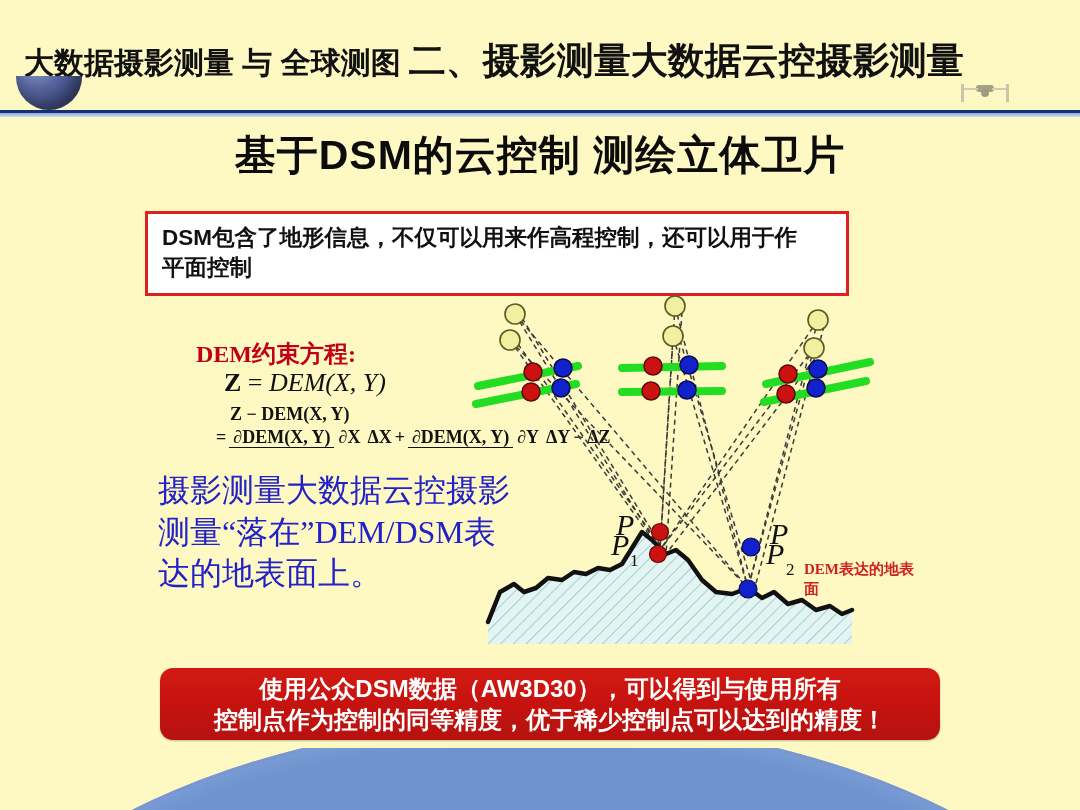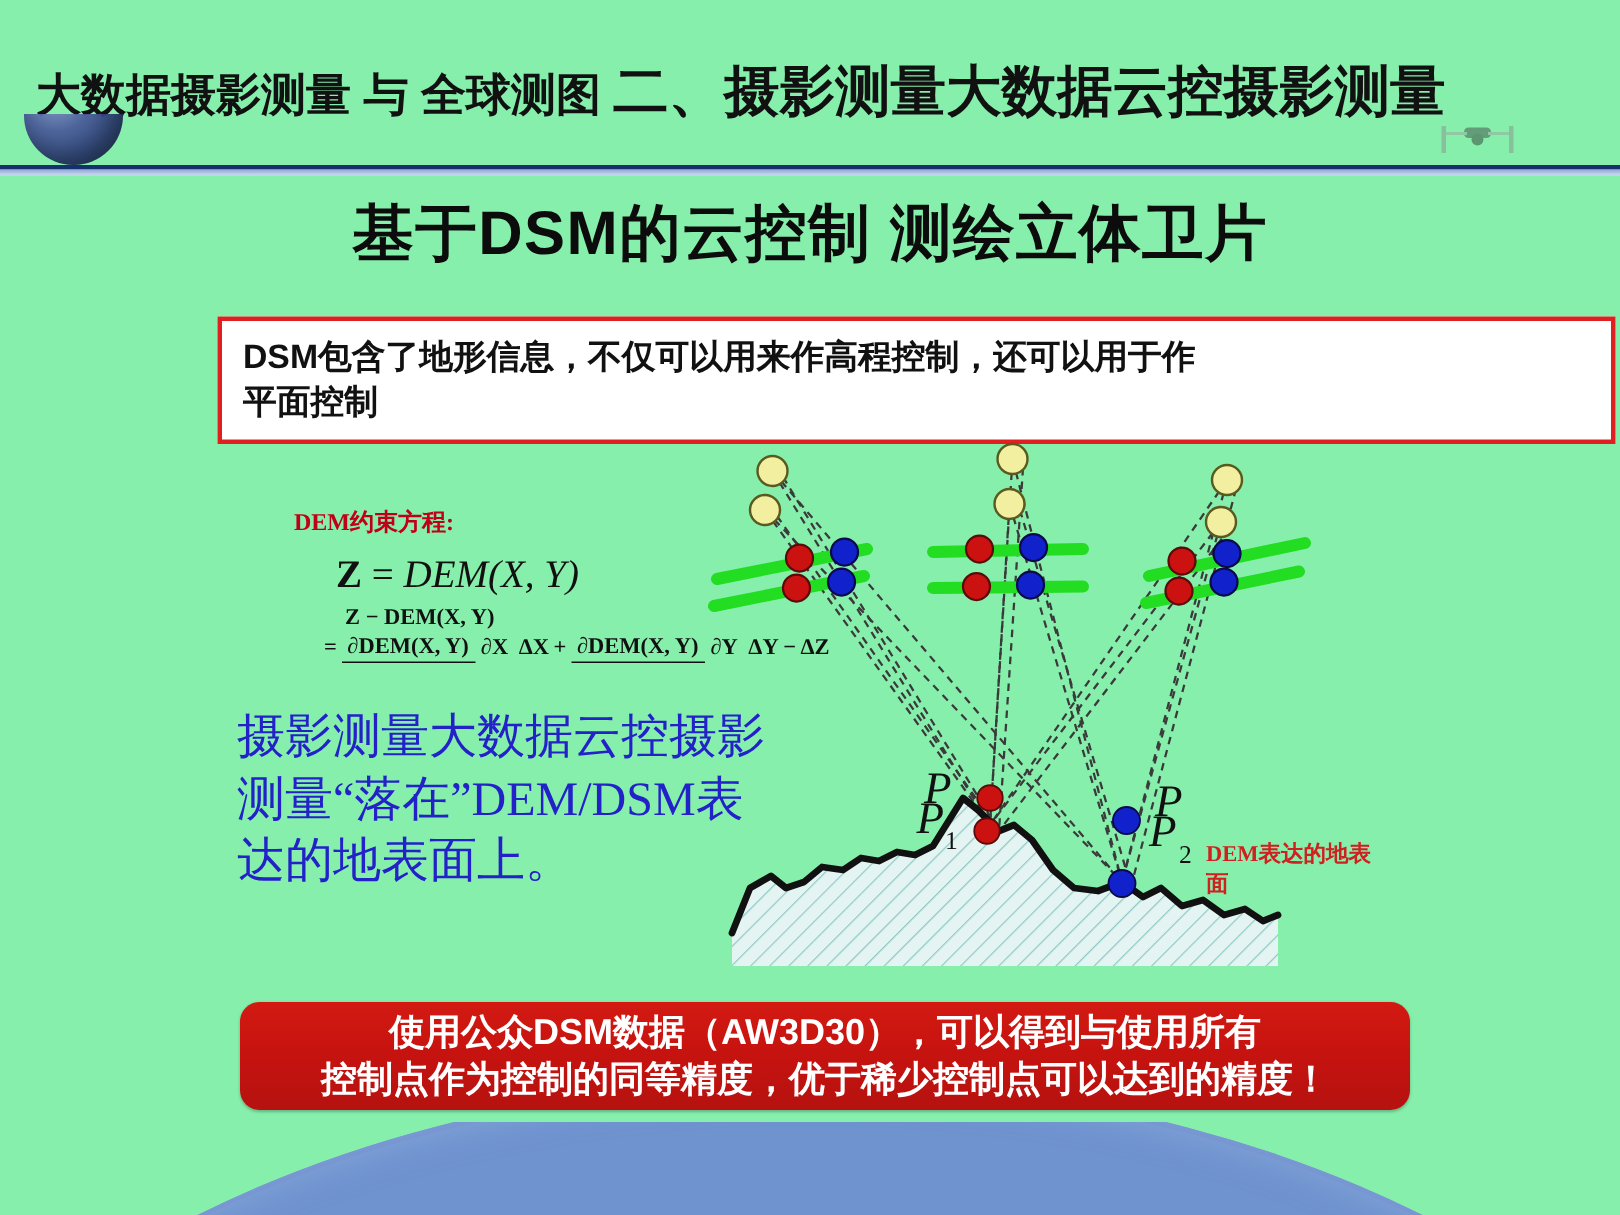--- a/index.html
+++ b/index.html
@@ -1,21 +1,21 @@
 <!DOCTYPE html>
 <html><head>
 <meta charset="utf-8">
 <style>
   html,body{margin:0;padding:0;}
   body{
     width:1080px;height:810px;overflow:hidden;position:relative;
     background:#ffffff;
     font-family:"Liberation Sans","DejaVu Sans",sans-serif;
   }
-  .slide{position:absolute;inset:0;background:#86efac;}
+  .slide{position:absolute;inset:0;background:#fef9c3;}
 
   
   .header{position:absolute;left:0;top:0;width:1080px;height:118px;}
   .hdr-text{
     position:absolute;left:24px;top:36px;width:1040px;height:52px;
     white-space:nowrap;display:flex;align-items:baseline;
     color:#111;
   }
   .hdr-left{
     font-size:30px;font-weight:bold;letter-spacing:0px;
@@ -50,45 +50,45 @@
 
   
   .title{
     position:absolute;left:0;top:128px;width:1080px;text-align:center;
     font-size:41px;font-weight:bold;color:#0c0c0c;letter-spacing:1px;
     font-family:"Liberation Sans","DejaVu Sans",sans-serif;
   }
 
   
   .note{
-    position:absolute;left:145px;top:211px;width:932px;
+    position:absolute;left:145px;top:211px;width:704px;
     border:3px solid #e02020;background:#fff;
     padding:9px 14px 11px 14px;box-sizing:border-box;
   }
   .note p{
     margin:0;font-size:22.5px;font-weight:bold;color:#111;line-height:1.32;
     font-family:"Liberation Sans","DejaVu Sans",sans-serif;
   }
 
   
   .eq-head{
     position:absolute;left:196px;top:338px;
-    font-size:16px;font-weight:bold;color:#c00018;
+    font-size:24px;font-weight:bold;color:#c00018;
     font-family:"Liberation Serif","DejaVu Serif",serif;
   }
   .eq-main{
     position:absolute;left:224px;top:368px;
     font-size:26px;color:#111;
     font-family:"Liberation Serif","DejaVu Serif",serif;
   }
   .eq-main .bf{font-weight:bold;}
   .eq-main .it{font-style:italic;}
   .eq-sub{
     position:absolute;left:216px;top:404px;
-    font-size:15px;color:#111;
+    font-size:18px;color:#111;
     font-family:"Liberation Serif","DejaVu Serif",serif;
     line-height:1.15;
   }
   .eq-sub .row1{display:block;margin-left:14px;font-weight:bold;}
   .eq-sub .row2{display:flex;align-items:center;gap:3px;margin-top:2px;font-weight:bold;}
   .frac{display:inline-flex;flex-direction:row;align-items:center;vertical-align:middle;}
   .frac .num{padding:0 4px;border-bottom:1.3px solid #111;}
   .frac .den{padding:0 4px;}
 
   

